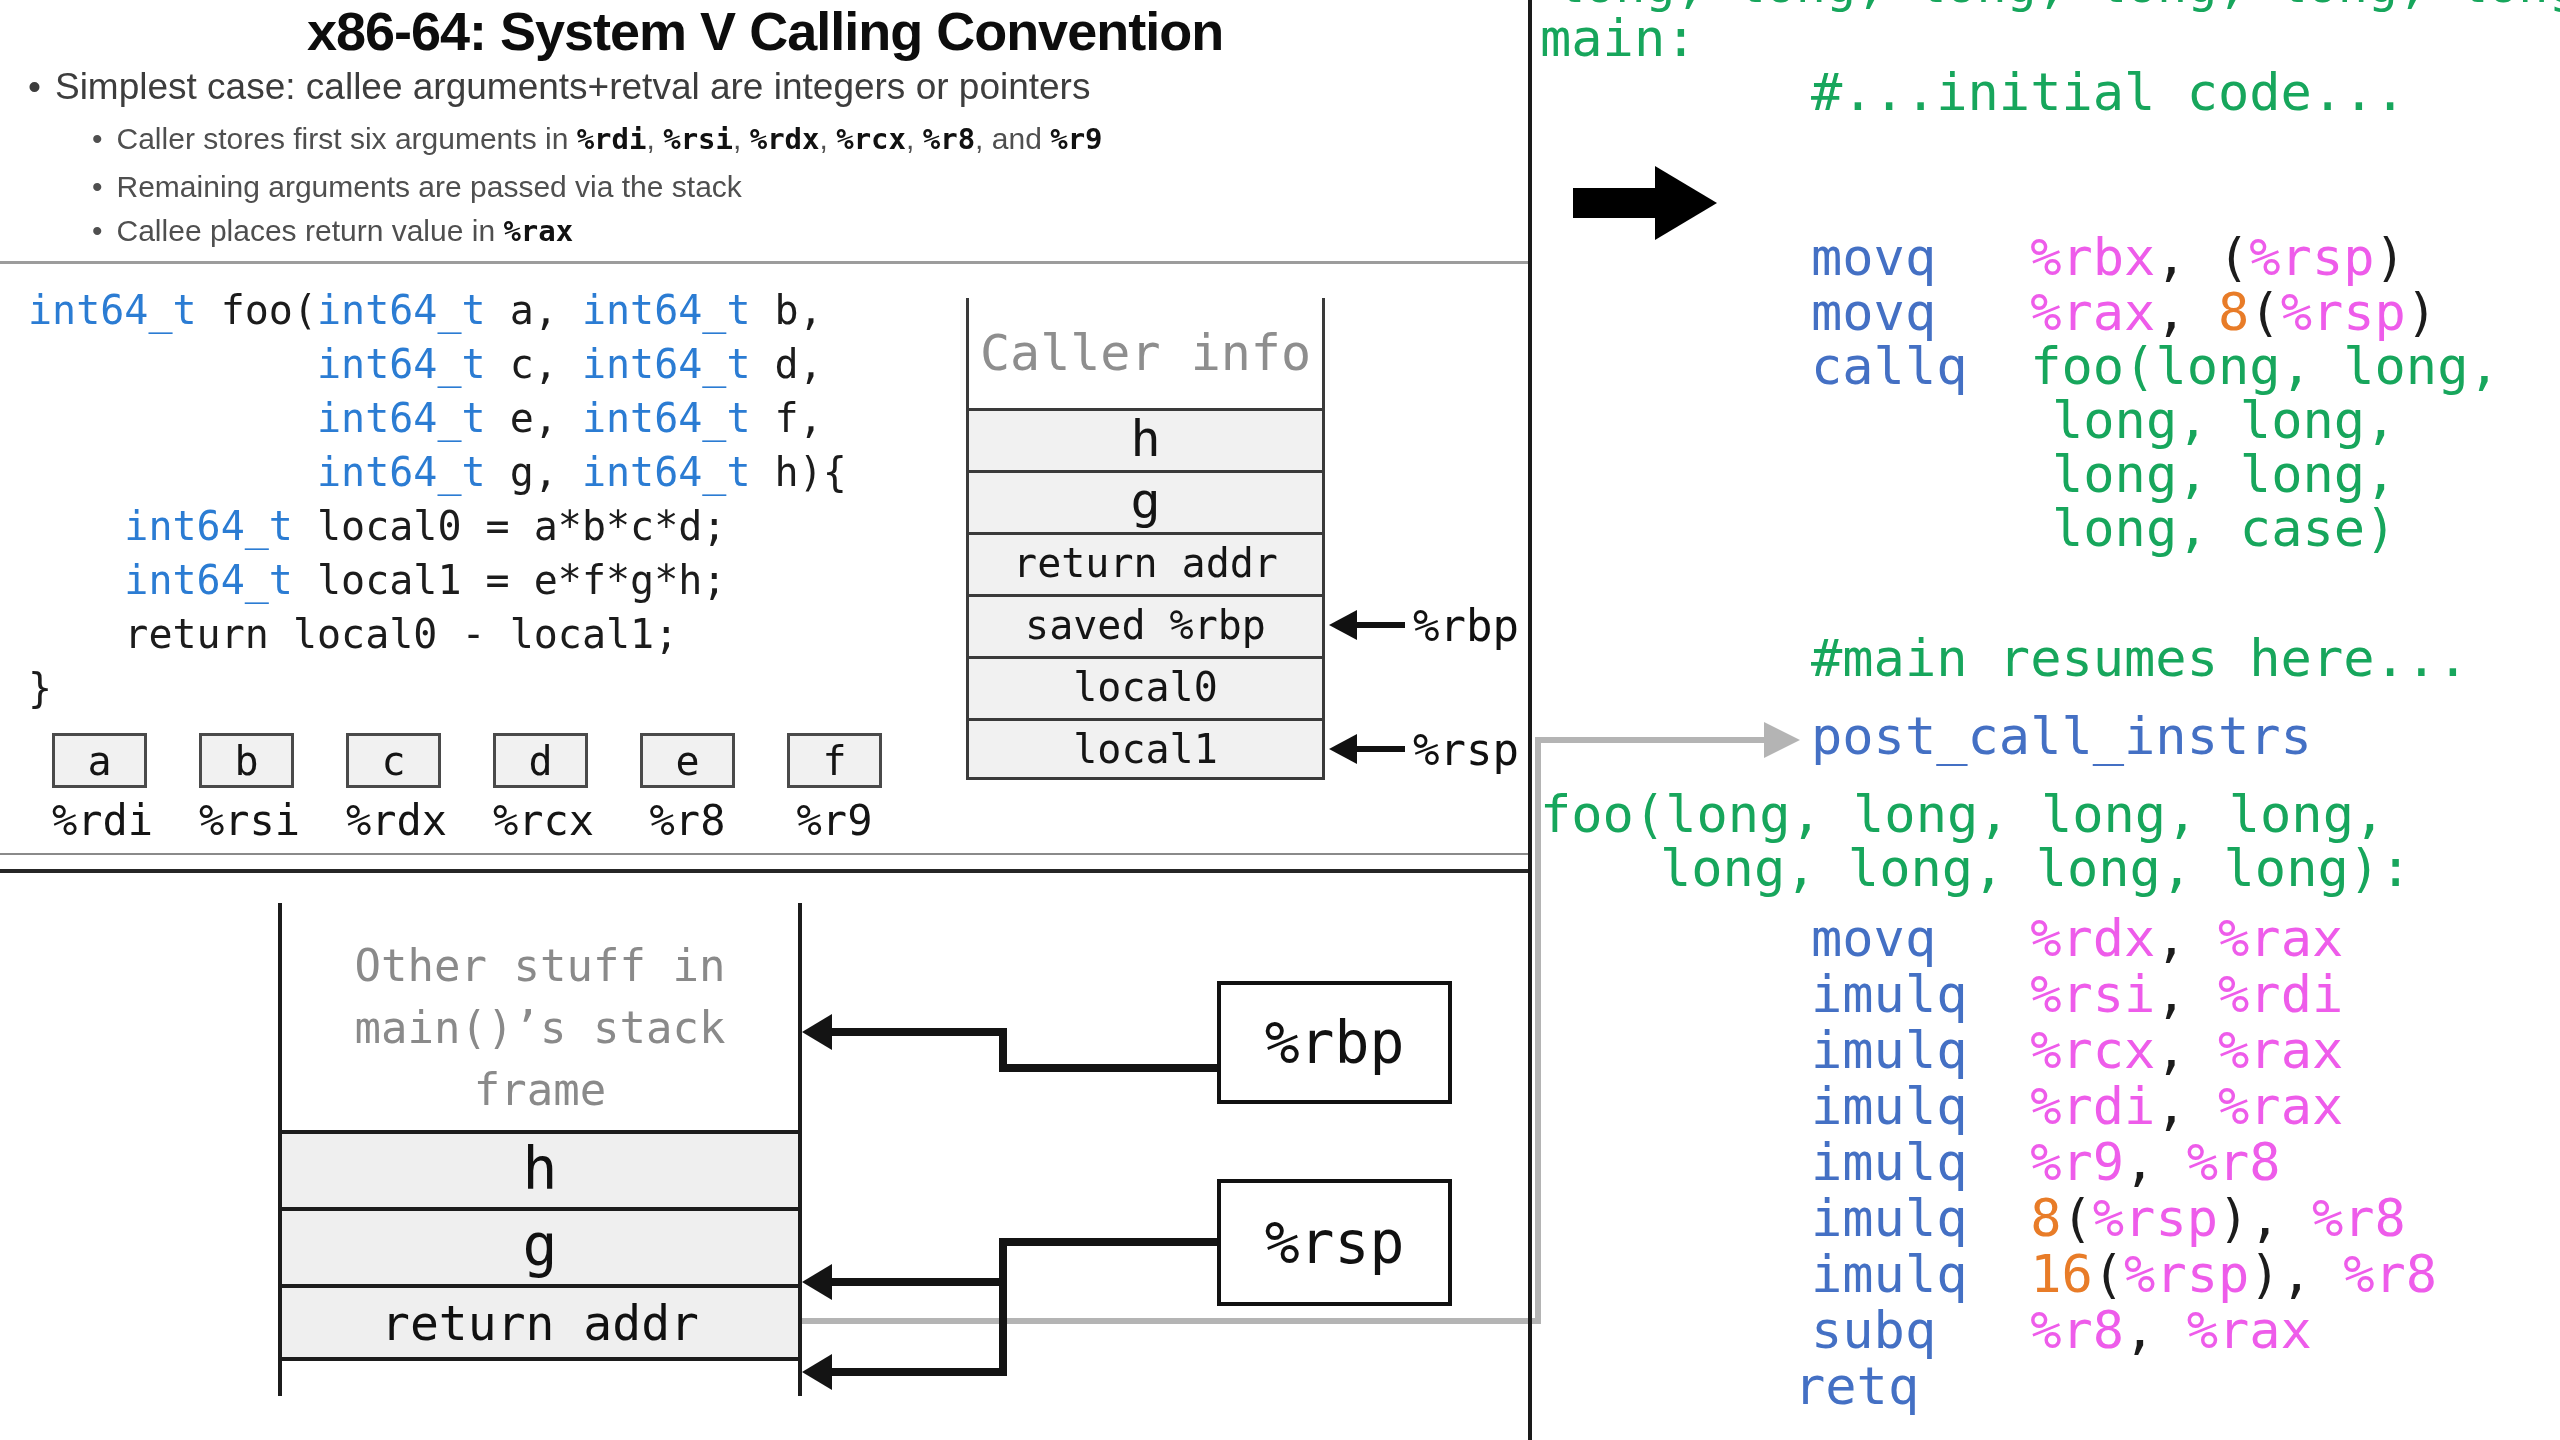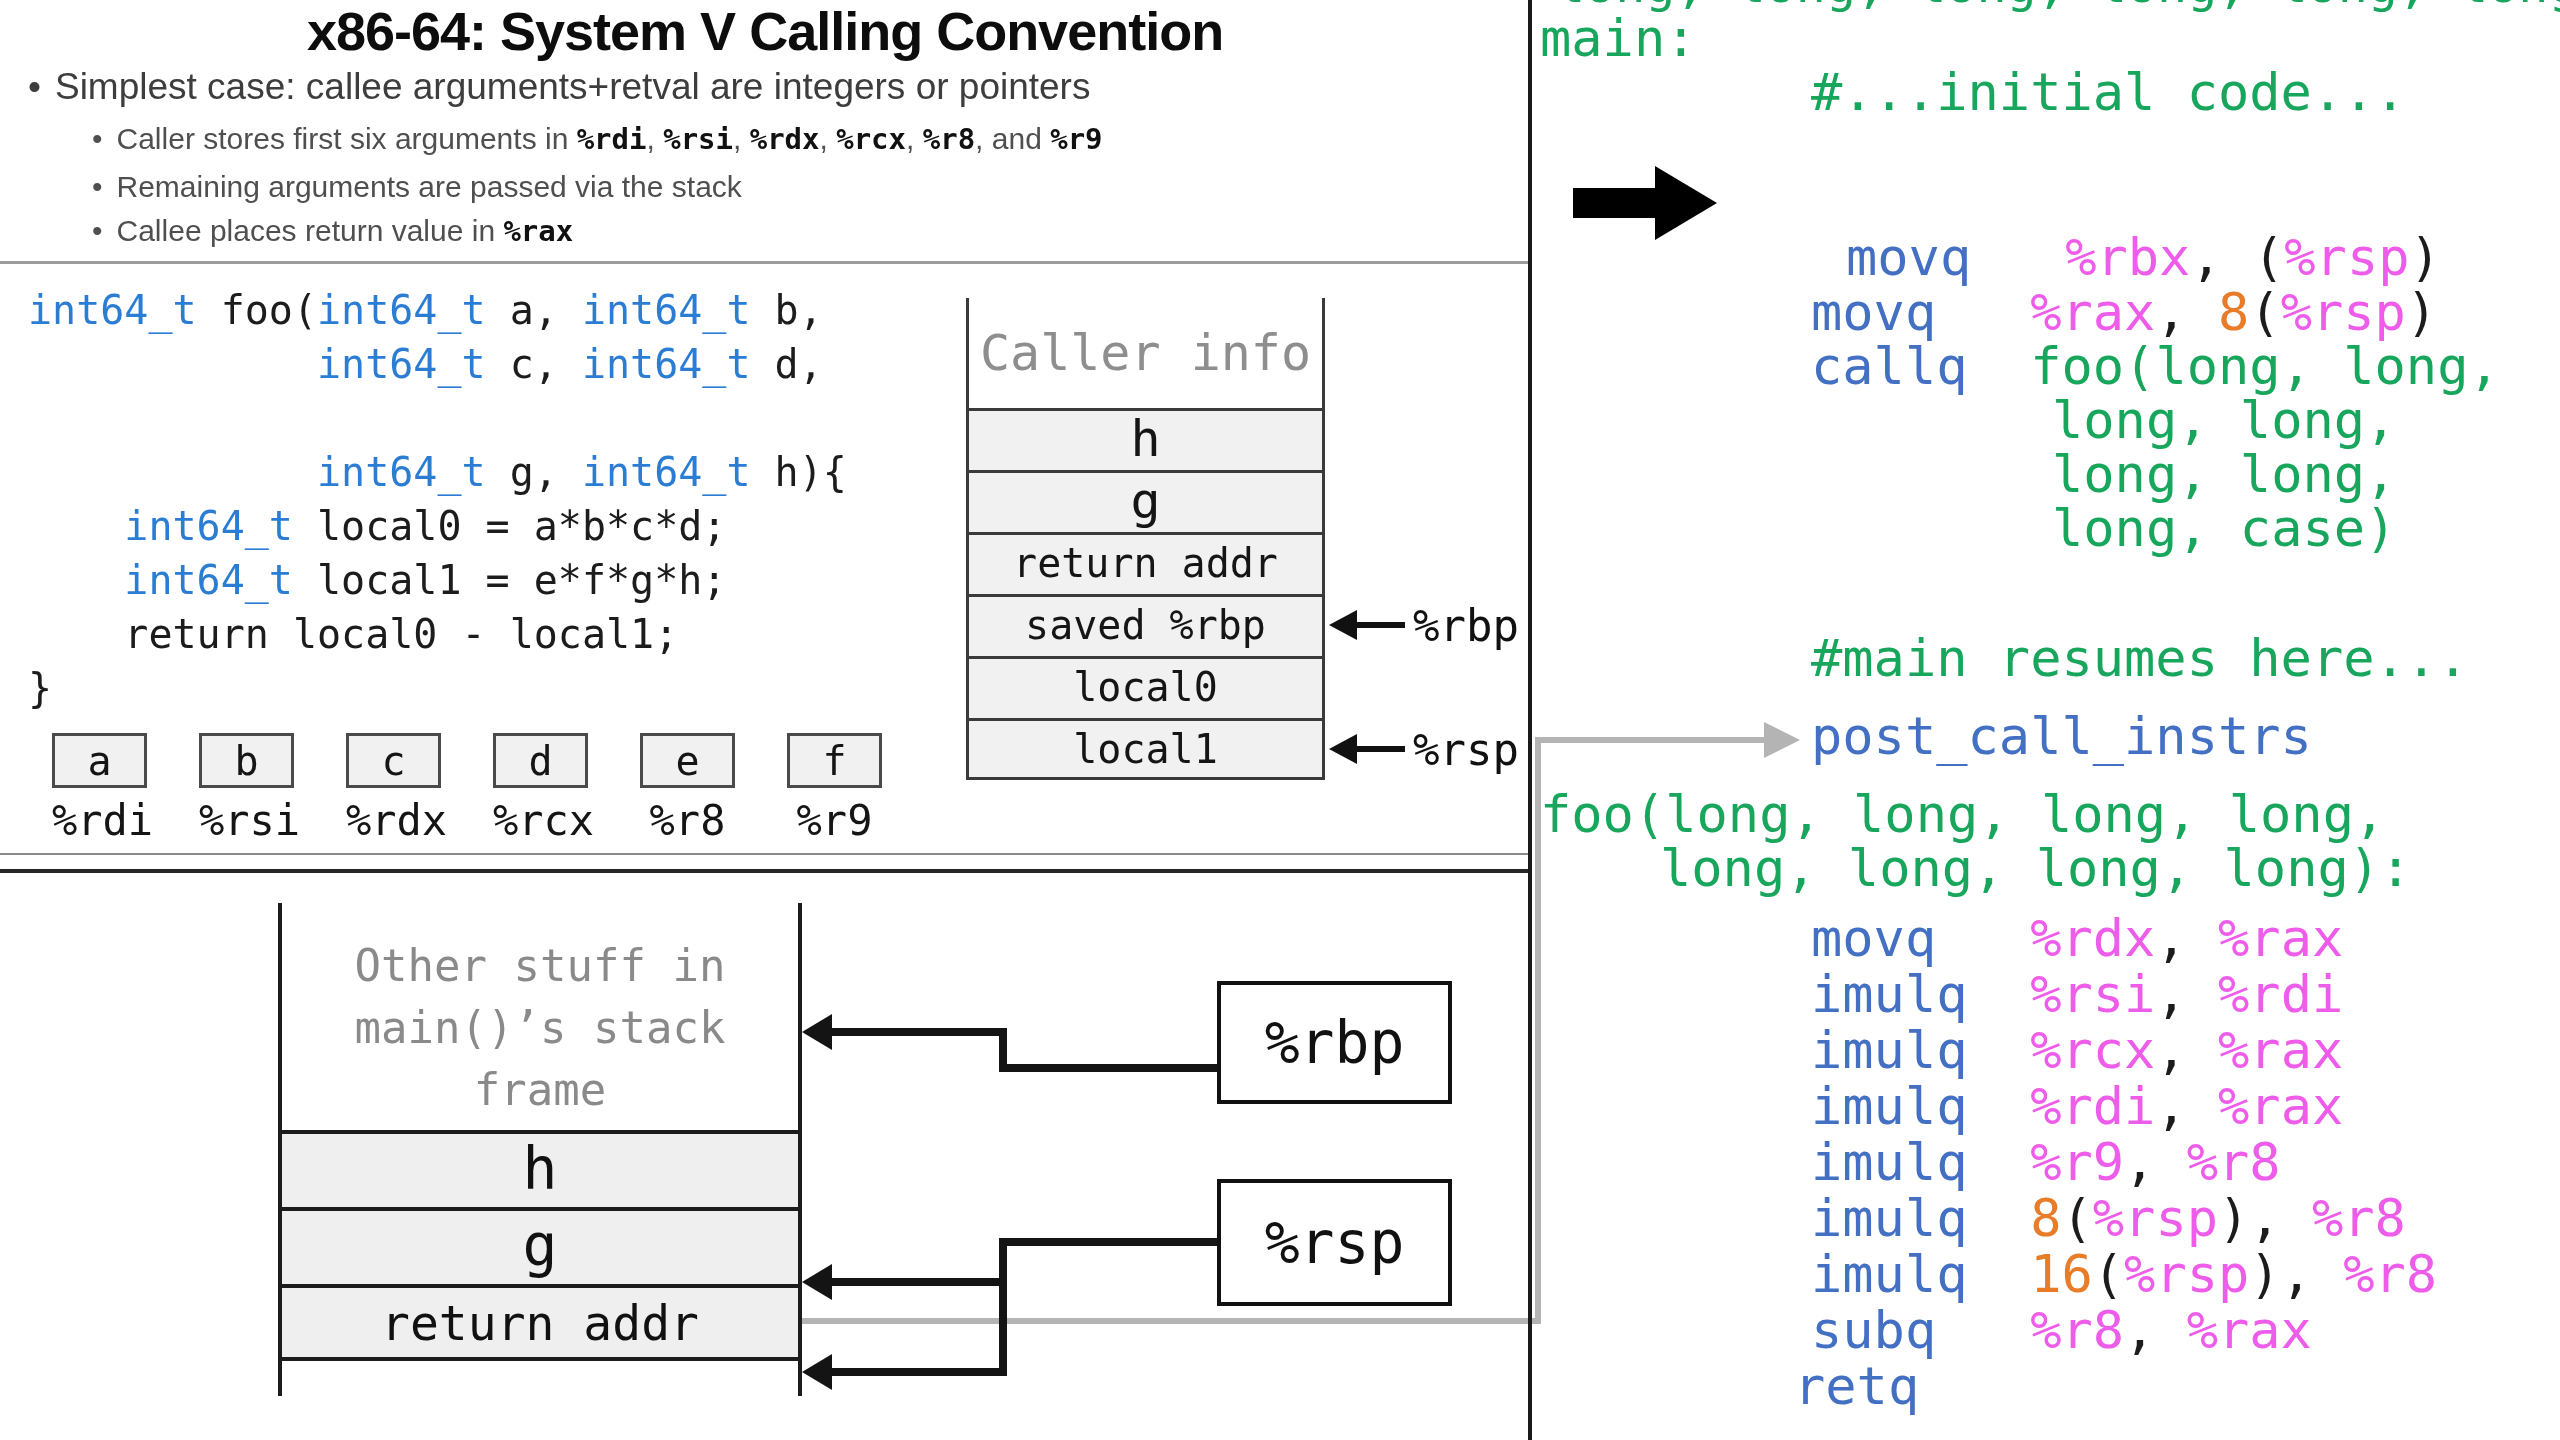--- a/index.html
+++ b/index.html
@@ -97,20 +97,21 @@
   <div class="abs bullet1"><span class="dot">•</span><span>Simplest case: callee arguments+retval are integers or pointers</span></div>
 
   <div class="abs subbullet" style="left:92px; top:122px;"><span class="dot">•</span><span><span class="tk-t">Caller stores first six arguments in </span><span class="tk-r">%rdi</span><span class="tk-t">, </span><span class="tk-r">%rsi</span><span class="tk-t">, </span><span class="tk-r">%rdx</span><span class="tk-t">, </span><span class="tk-r">%rcx</span><span class="tk-t">, </span><span class="tk-r">%r8</span><span class="tk-t">, and </span><span class="tk-r">%r9</span></span></div>
   <div class="abs subbullet" style="left:92px; top:170px;"><span class="dot">•</span><span><span class="tk-t">Remaining arguments are passed via the stack</span></span></div>
   <div class="abs subbullet" style="left:92px; top:214px;"><span class="dot">•</span><span><span class="tk-t">Callee places return value in </span><span class="tk-r">%rax</span></span></div>
 
   <div class="abs hline" style="left:0; top:261px; width:1531px; height:3px;"></div>
 
   <div class="codeline" style="left:28px; top:283px;"><span class="tk-c">int64_t</span><span class="tk-k"> foo(</span><span class="tk-c">int64_t</span><span class="tk-k"> a, </span><span class="tk-c">int64_t</span><span class="tk-k"> b,</span></div>
   <div class="codeline" style="left:28px; top:337px;"><span class="tk-k">            </span><span class="tk-c">int64_t</span><span class="tk-k"> c, </span><span class="tk-c">int64_t</span><span class="tk-k"> d,</span></div>
+  <div class="codeline" style="left:28px; top:391px;"><span class="tk-k">            </span><span class="tk-c">int64_t</span><span class="tk-k"> e, </span><span class="tk-c">int64_t</span><span class="tk-k"> f,</span></div>
   <div class="codeline" style="left:28px; top:445px;"><span class="tk-k">            </span><span class="tk-c">int64_t</span><span class="tk-k"> g, </span><span class="tk-c">int64_t</span><span class="tk-k"> h){</span></div>
   <div class="codeline" style="left:28px; top:499px;"><span class="tk-k">    </span><span class="tk-c">int64_t</span><span class="tk-k"> local0 = a*b*c*d;</span></div>
   <div class="codeline" style="left:28px; top:553px;"><span class="tk-k">    </span><span class="tk-c">int64_t</span><span class="tk-k"> local1 = e*f*g*h;</span></div>
   <div class="codeline" style="left:28px; top:607px;"><span class="tk-k">    return local0 - local1;</span></div>
   <div class="codeline" style="left:28px; top:661px;"><span class="tk-k">}</span></div>
 
   <div class="abs mono wallbox" id="ci-header-text">Caller info</div>
   <div class="abs" id="ci-cells"></div>
   <div class="abs ci-line" style="top:470px;"></div>
   <div class="abs ci-line" style="top:532px;"></div>
@@ -181,21 +182,21 @@
   <div class="abs blk-head" style="left:802px; top:1354px;"></div>
 
   <div class="abs" id="divider"></div>
   <div class="abs mono" id="clipped-top">long, long, long, long, long, long,</div>
 
   <div class="abs" id="call-arrow-shaft"></div>
   <div class="abs" id="call-arrow-head"></div>
 
   <div class="asmline" style="left:1540px; top:10px;"><span class="tk-g">main:</span></div>
   <div class="asmline" style="left:1811px; top:64px;"><span class="tk-g">#...initial code...</span></div>
-  <div class="asmline" style="left:1811px; top:229px;margin-left:35px;"><span class="tk-b">movq   </span><span class="tk-m">%rbx</span><span class="tk-k">, (</span><span class="tk-m">%rsp</span><span class="tk-k">)</span></div>
+  <div class="asmline" style="left:1811px; top:229px;"><span class="tk-b">movq   </span><span class="tk-m">%rbx</span><span class="tk-k">, (</span><span class="tk-m">%rsp</span><span class="tk-k">)</span></div>
   <div class="asmline" style="left:1811px; top:284px;"><span class="tk-b">movq   </span><span class="tk-m">%rax</span><span class="tk-k">, </span><span class="tk-o">8</span><span class="tk-k">(</span><span class="tk-m">%rsp</span><span class="tk-k">)</span></div>
   <div class="asmline" style="left:1811px; top:338px;"><span class="tk-b">callq  </span><span class="tk-g">foo(long, long,</span></div>
   <div class="asmline" style="left:2052px; top:392px;"><span class="tk-g">long, long,</span></div>
   <div class="asmline" style="left:2052px; top:446px;"><span class="tk-g">long, long,</span></div>
   <div class="asmline" style="left:2052px; top:500px;"><span class="tk-g">long, case)</span></div>
   <div class="asmline" style="left:1811px; top:630px;"><span class="tk-g">#main resumes here...</span></div>
   <div class="asmline" style="left:1811px; top:708px;"><span class="tk-b">post_call_instrs</span></div>
   <div class="asmline" style="left:1540px; top:786px;"><span class="tk-g">foo(long, long, long, long,</span></div>
   <div class="asmline" style="left:1660px; top:840px;"><span class="tk-g">long, long, long, long):</span></div>
   <div class="asmline" style="left:1811px; top:910px;"><span class="tk-b">movq   </span><span class="tk-m">%rdx</span><span class="tk-k">, </span><span class="tk-m">%rax</span></div>

